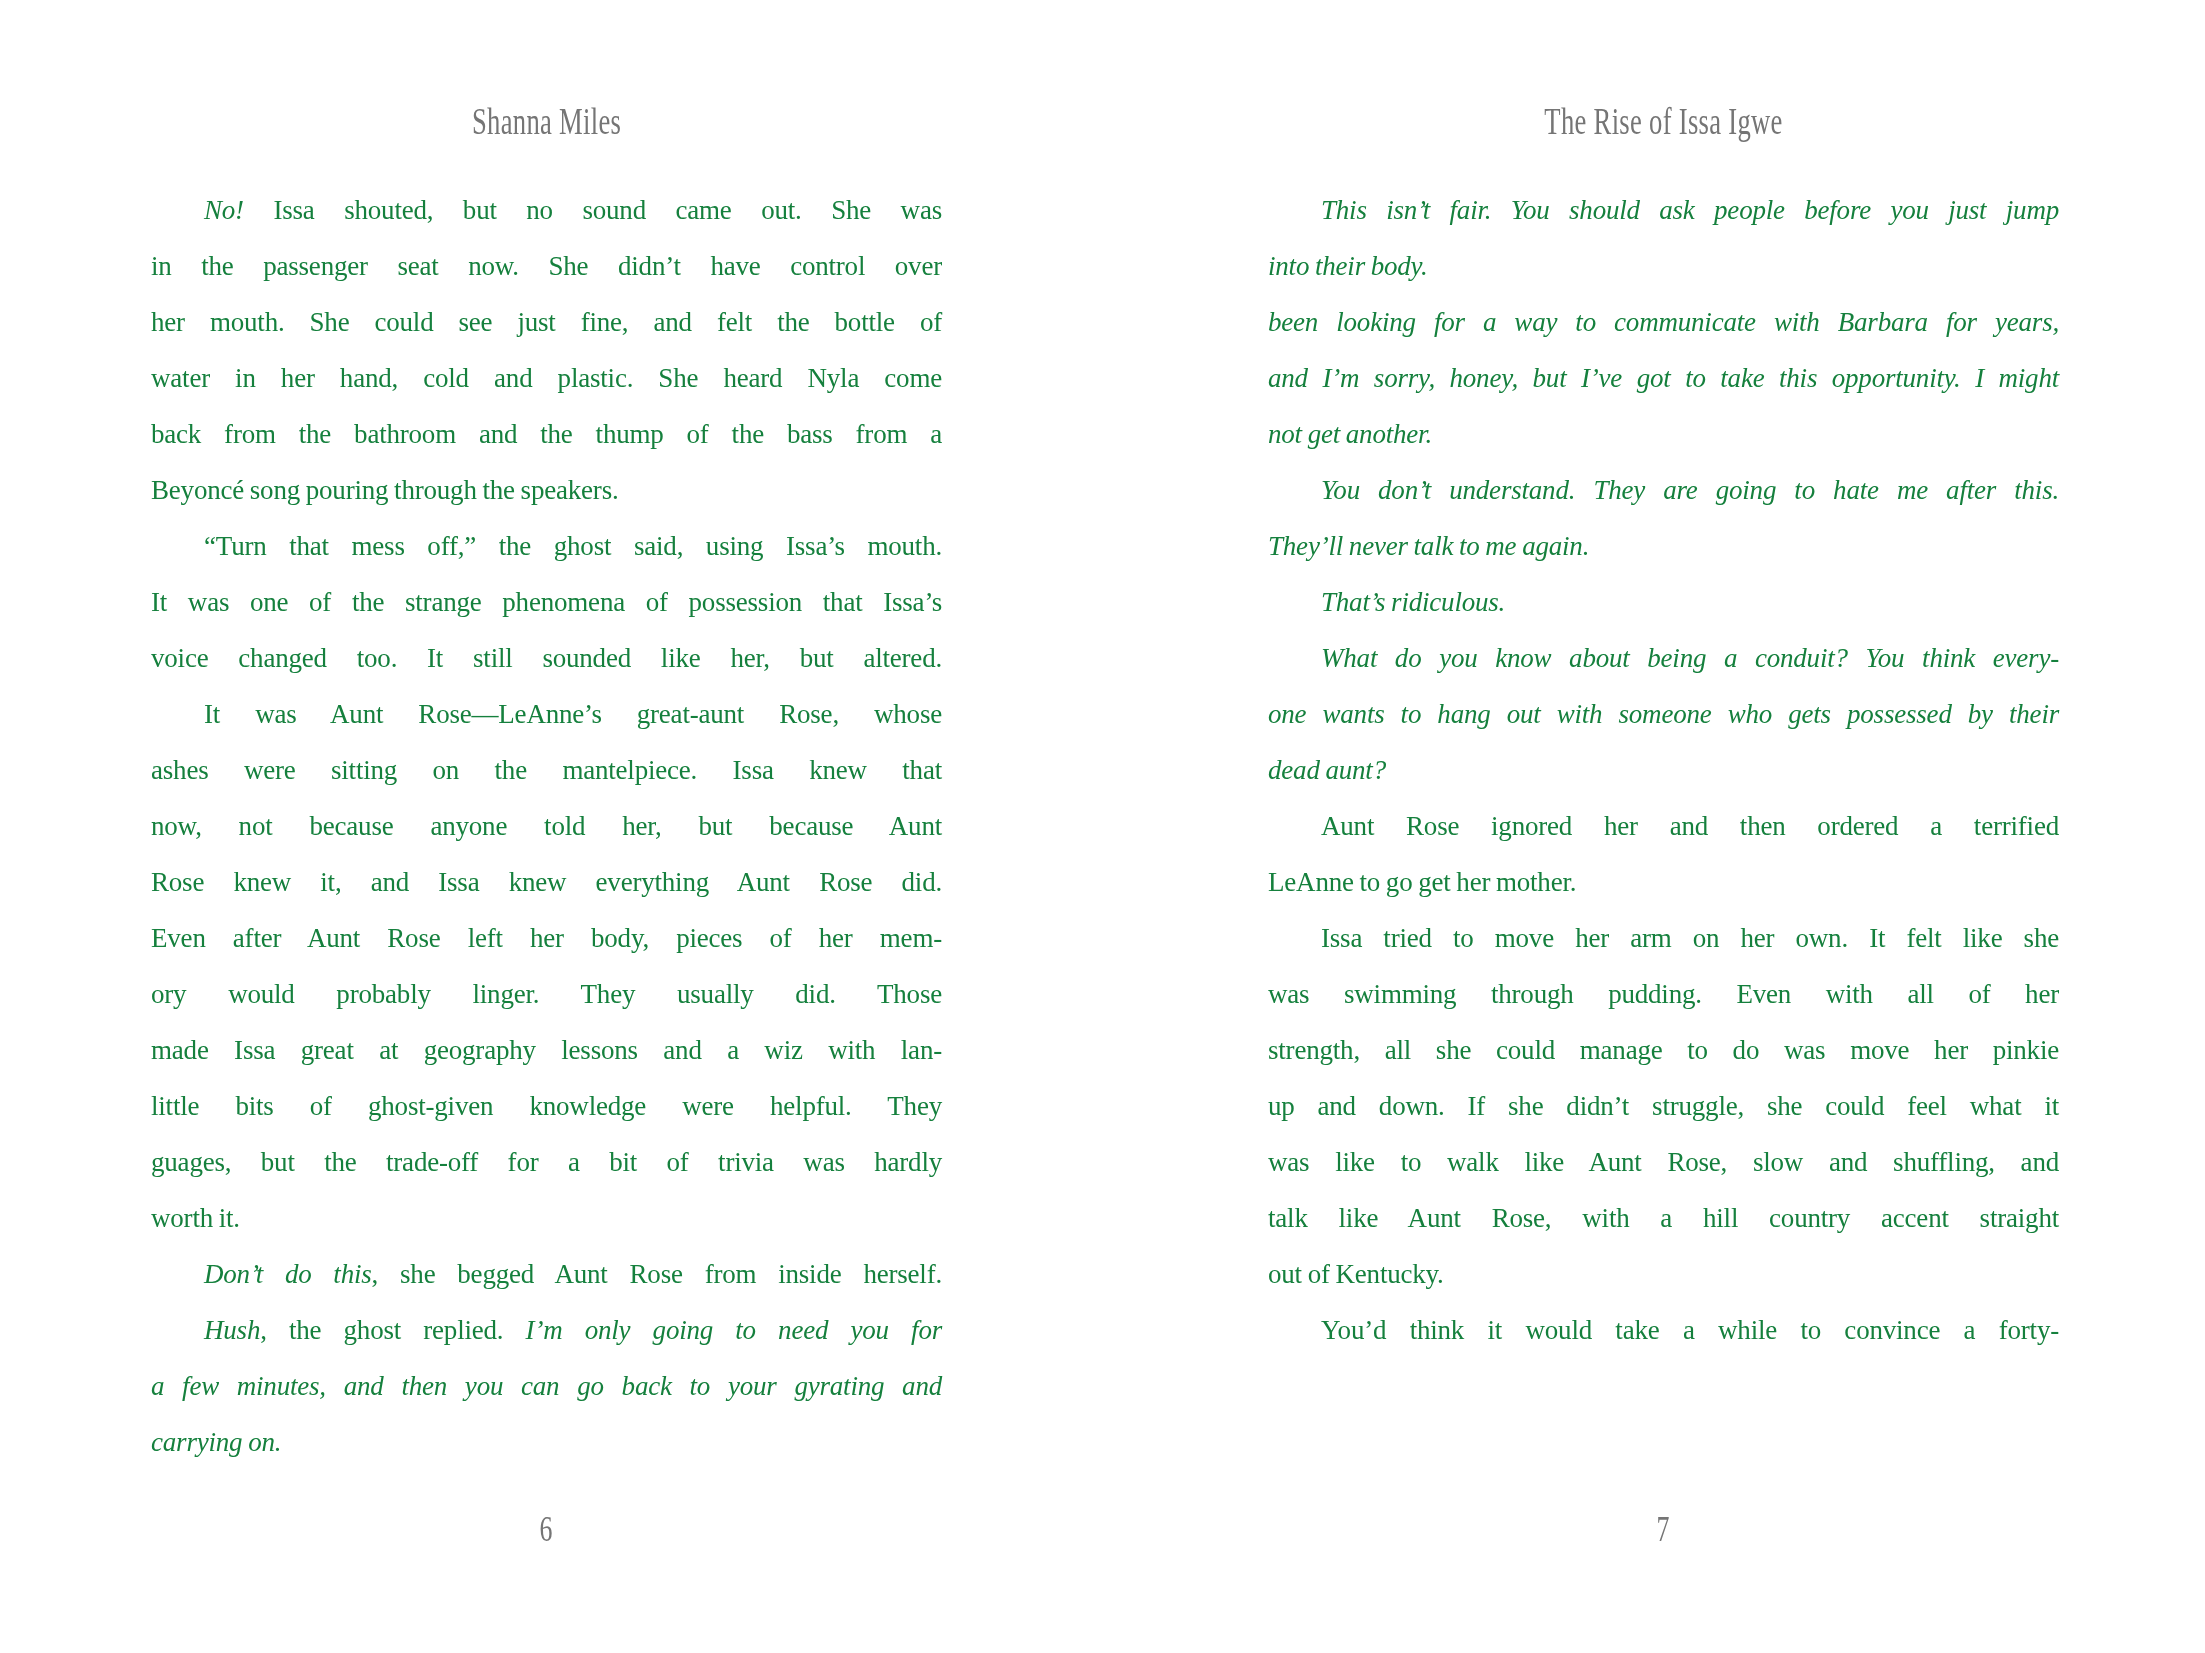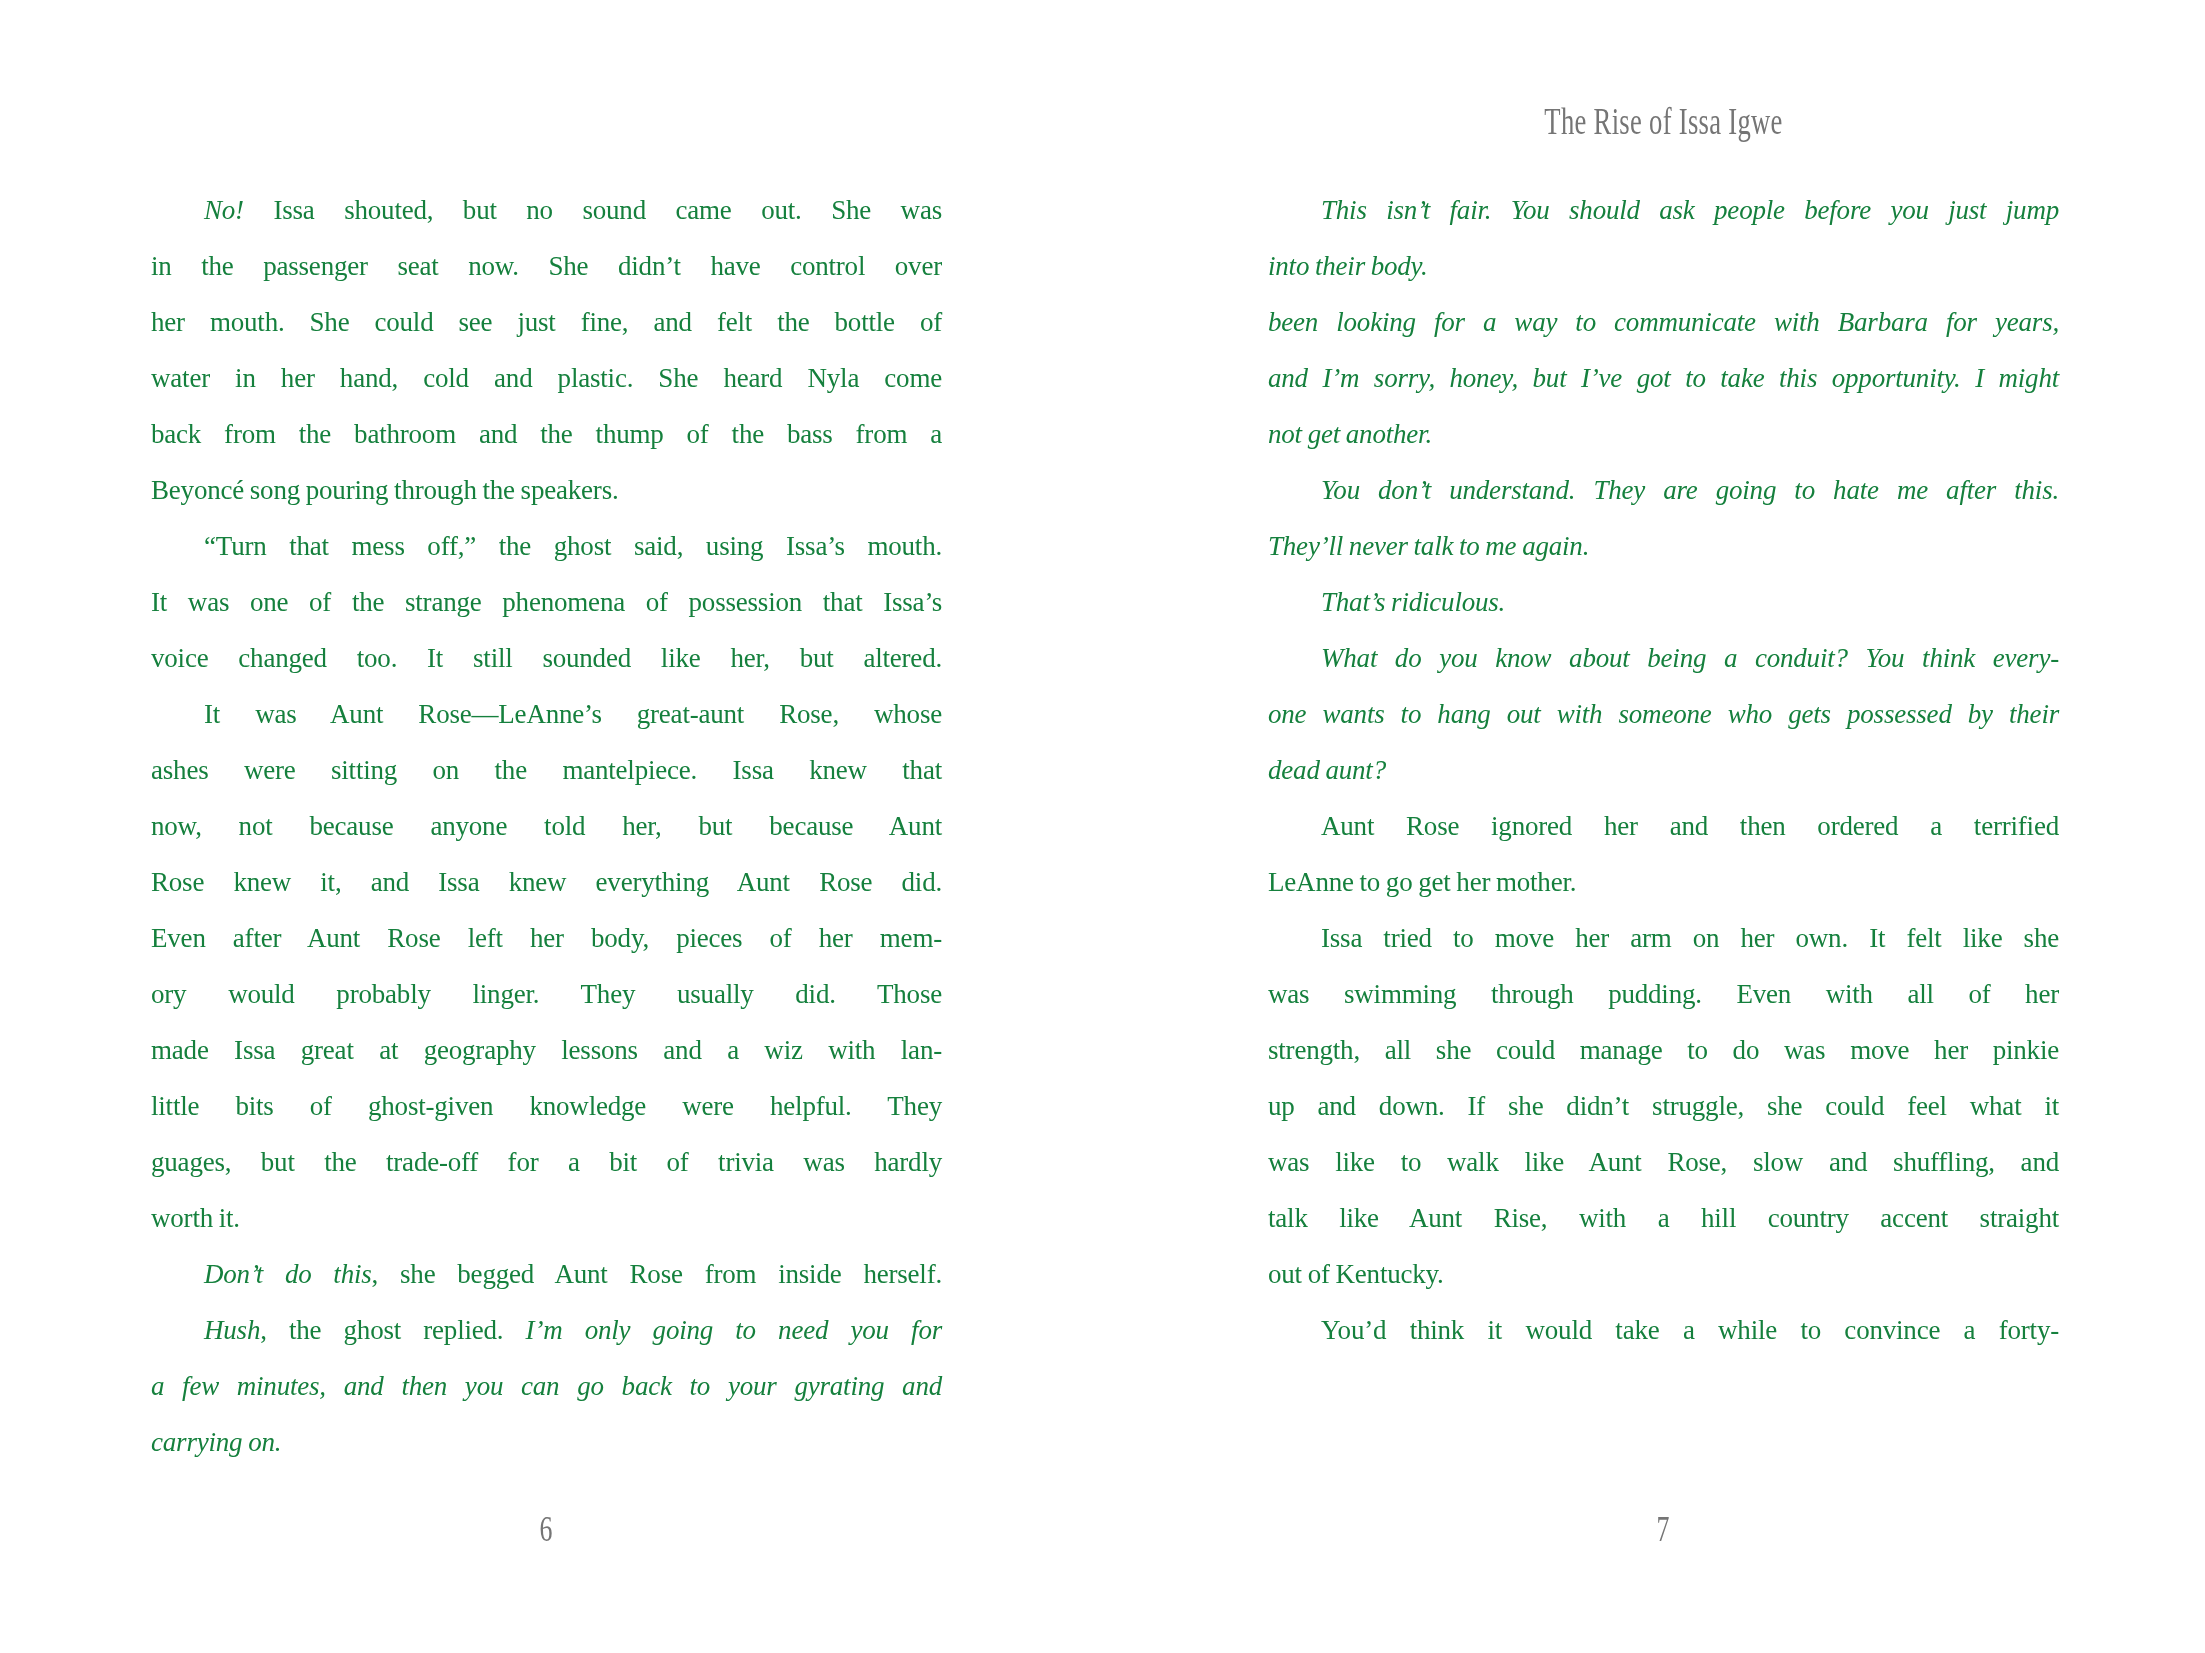--- a/index.html
+++ b/index.html
@@ -48,20 +48,23 @@
     text-align: center;
   }
   .page-num .cond { font-size: 36px; }
 </style>
 </head>
 <body>
 
 <div class="spread">
 
   <div class="page page-left">
+    <div class="running-head">
+      <span class="cond">Shanna Miles</span>
+    </div>
     <div class="body-text">
         <div class="line indent"><span class="it">No!</span><span> Issa shouted, but no sound came out. She was</span></div>
         <div class="line"><span>in the passenger seat now. She didn’t have control over</span></div>
         <div class="line"><span>her mouth. She could see just fine, and felt the bottle of</span></div>
         <div class="line"><span>water in her hand, cold and plastic. She heard Nyla come</span></div>
         <div class="line"><span>back from the bathroom and the thump of the bass from a</span></div>
         <div class="line end"><span>Beyoncé song pouring through the speakers.</span></div>
         <div class="line indent"><span>“Turn that mess off,” the ghost said, using Issa’s mouth.</span></div>
         <div class="line"><span>It was one of the strange phenomena of possession that Issa’s</span></div>
         <div class="line"><span>voice changed too. It still sounded like her, but altered.</span></div>
@@ -101,21 +104,21 @@
         <div class="line indent"><span class="it">What do you know about being a conduit? You think every-</span></div>
         <div class="line"><span class="it">one wants to hang out with someone who gets possessed by their</span></div>
         <div class="line end"><span class="it">dead aunt?</span></div>
         <div class="line indent"><span>Aunt Rose ignored her and then ordered a terrified</span></div>
         <div class="line end"><span>LeAnne to go get her mother.</span></div>
         <div class="line indent"><span>Issa tried to move her arm on her own. It felt like she</span></div>
         <div class="line"><span>was swimming through pudding. Even with all of her</span></div>
         <div class="line"><span>strength, all she could manage to do was move her pinkie</span></div>
         <div class="line"><span>up and down. If she didn’t struggle, she could feel what it</span></div>
         <div class="line"><span>was like to walk like Aunt Rose, slow and shuffling, and</span></div>
-        <div class="line"><span>talk like Aunt Rise, with a hill country accent straight</span></div>
+        <div class="line"><span>talk like Aunt Rose, with a hill country accent straight</span></div>
         <div class="line end"><span>out of Kentucky.</span></div>
         <div class="line indent"><span>You’d think it would take a while to convince a forty-</span></div>
       </div>
     <div class="page-num">
       <span class="cond">7</span>
     </div>
   </div>
 
 </div>
 

